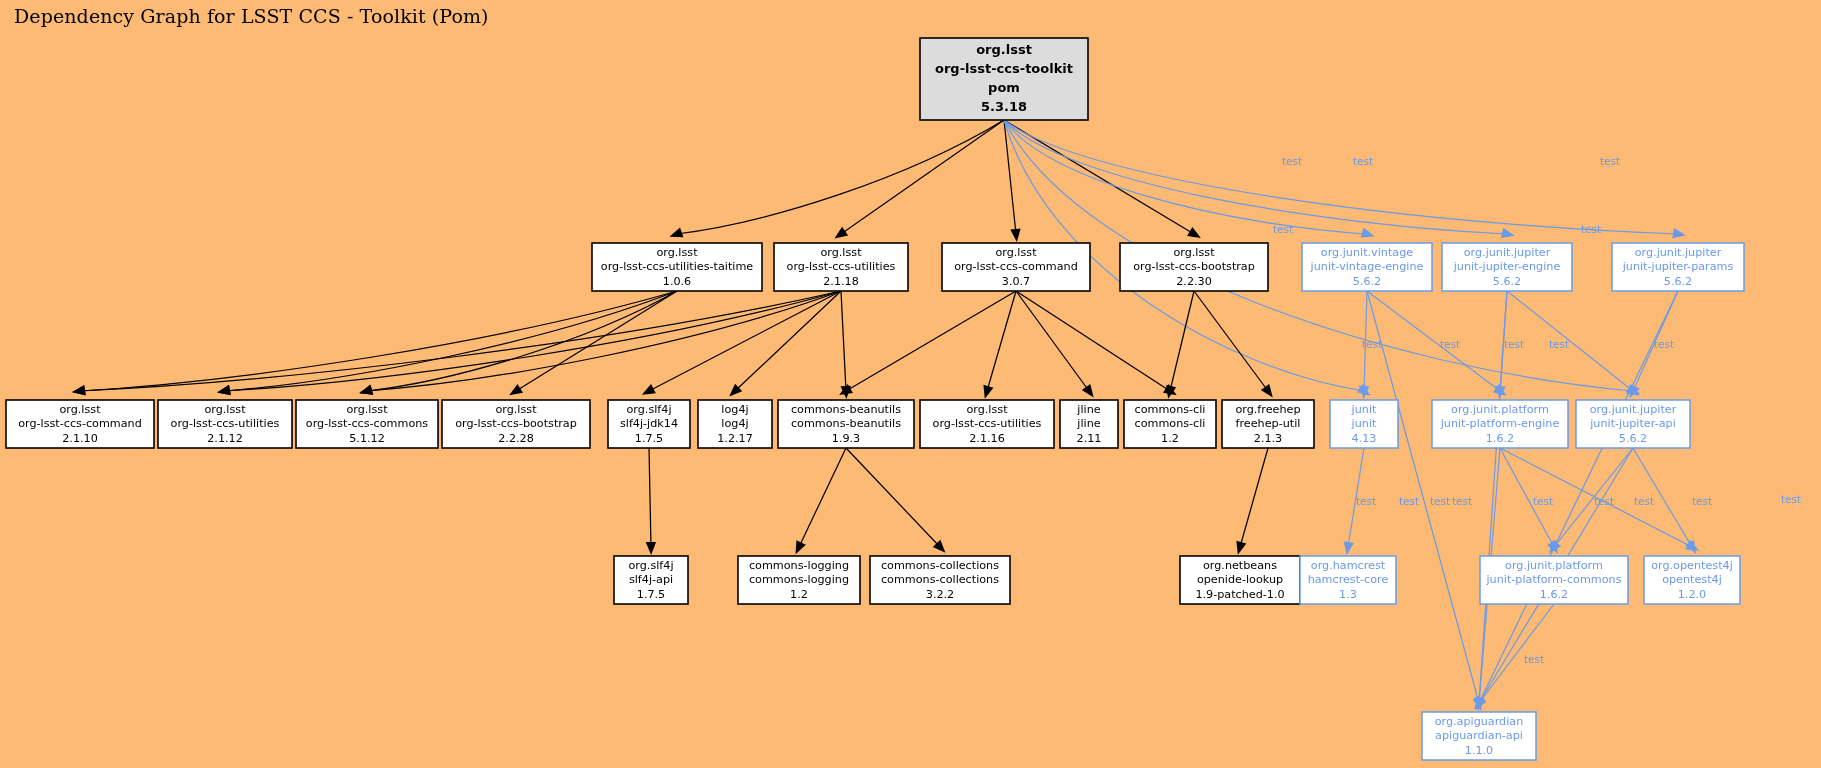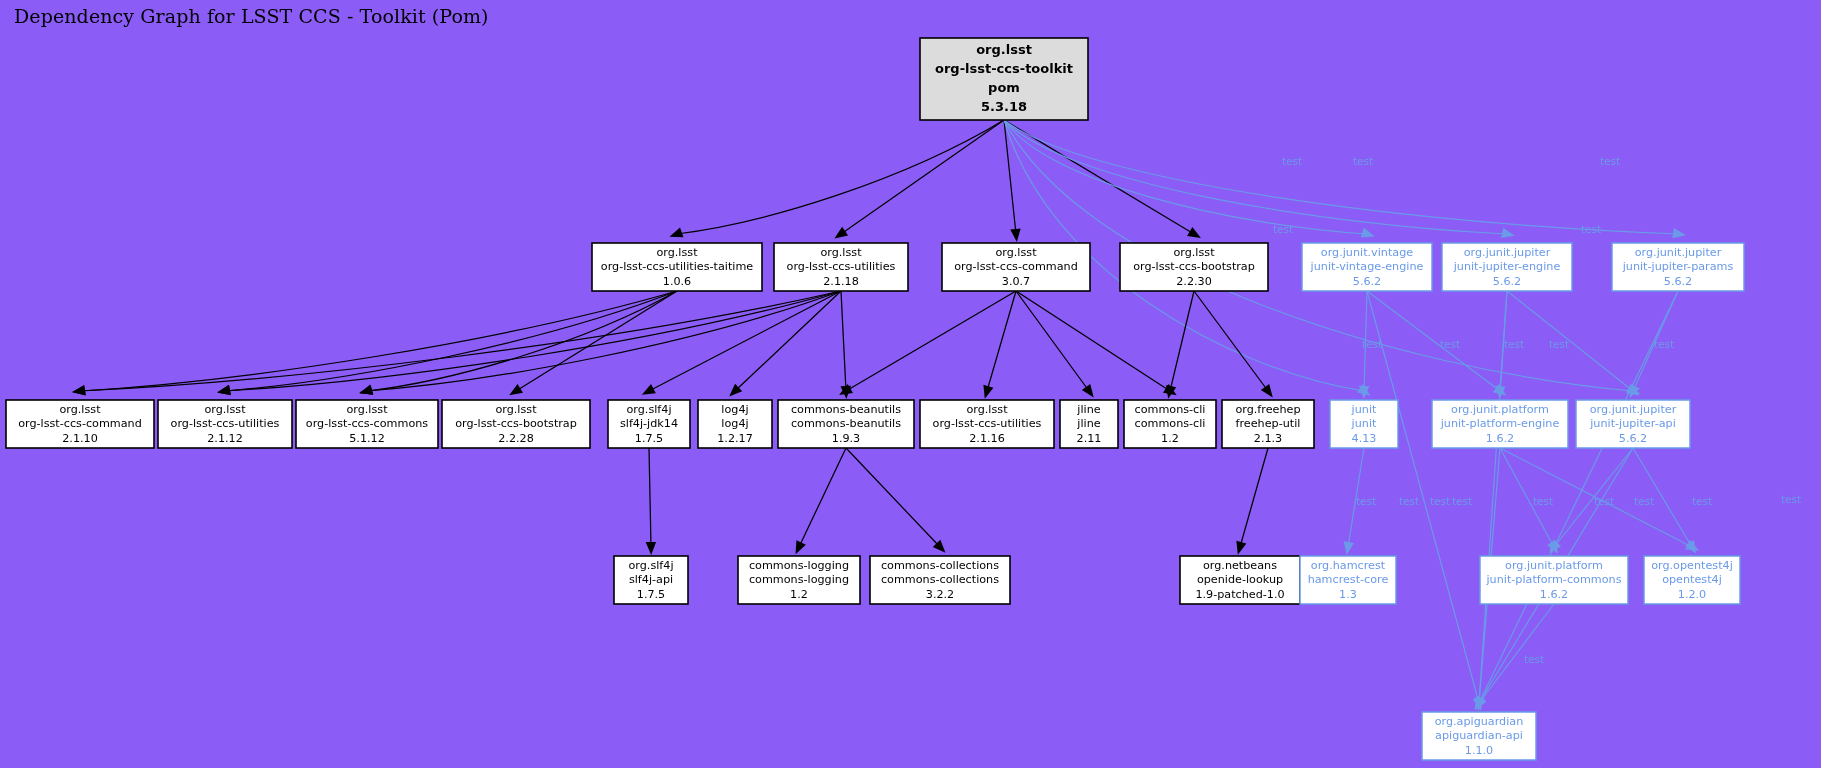--- a/index.html
+++ b/index.html
@@ -1,17 +1,17 @@
 <!DOCTYPE html>
 <html><head>
 <meta charset="utf-8">
 <style>
   html,body{margin:0;padding:0;background:#ffffff;}
   body{width:1821px;height:768px;overflow:hidden;font-family:"DejaVu Sans","Liberation Sans",sans-serif;}
-  #stage{position:relative;width:1821px;height:768px;background:#8b5cf6;}
+  #stage{position:relative;width:1821px;height:768px;background:#fdba74;}
   #title{
     position:absolute;left:14px;top:5px;
     font-family:"DejaVu Serif","Liberation Serif",serif;
     font-size:19px;color:#000;white-space:nowrap;letter-spacing:.1px;
   }
   svg#graph{position:absolute;left:0;top:0;width:1821px;height:768px;}
   .nodebox{}
   .nodebox rect{fill:#ffffff;stroke:#000000;stroke-width:1.6;}
   .nodebox.root rect{fill:#dcdcdc;stroke:#000000;stroke-width:1.6;}
   .nodebox.test rect{fill:#ffffff;stroke:#6a9ae8;stroke-width:1.5;}

